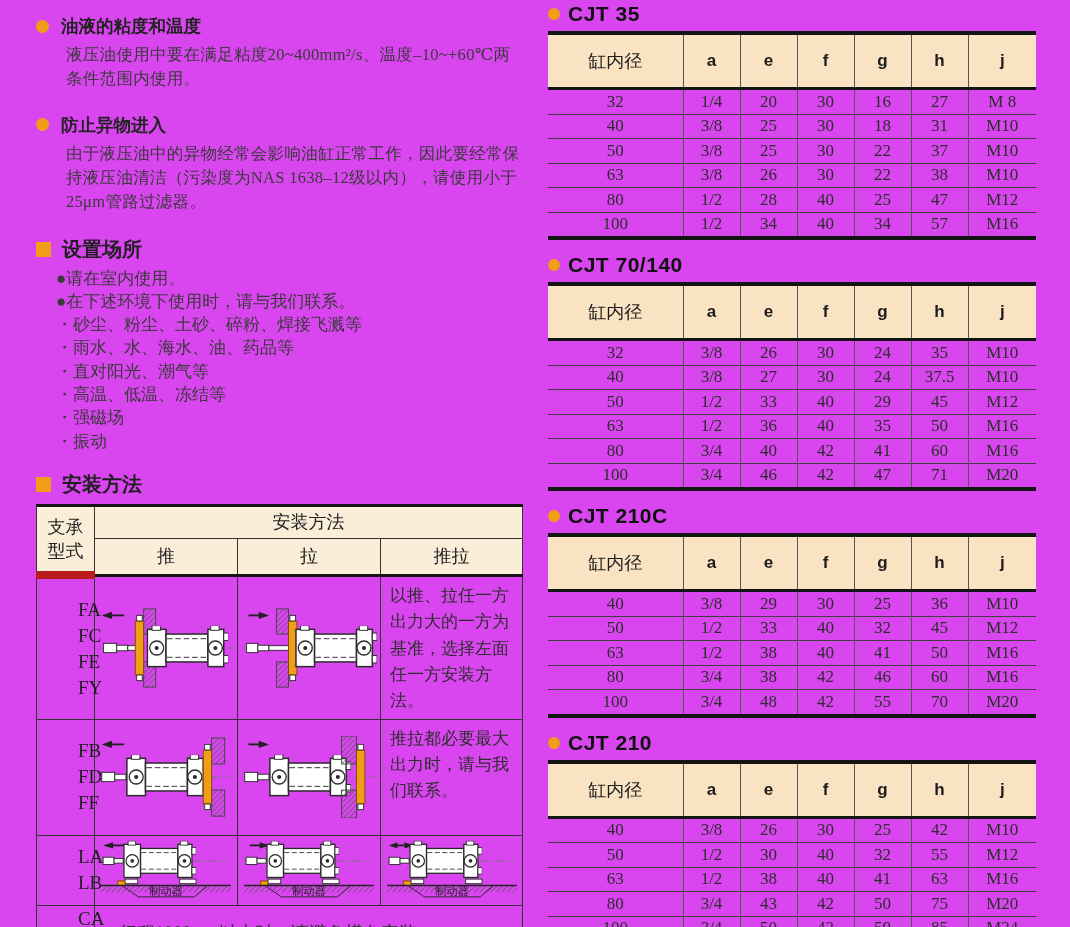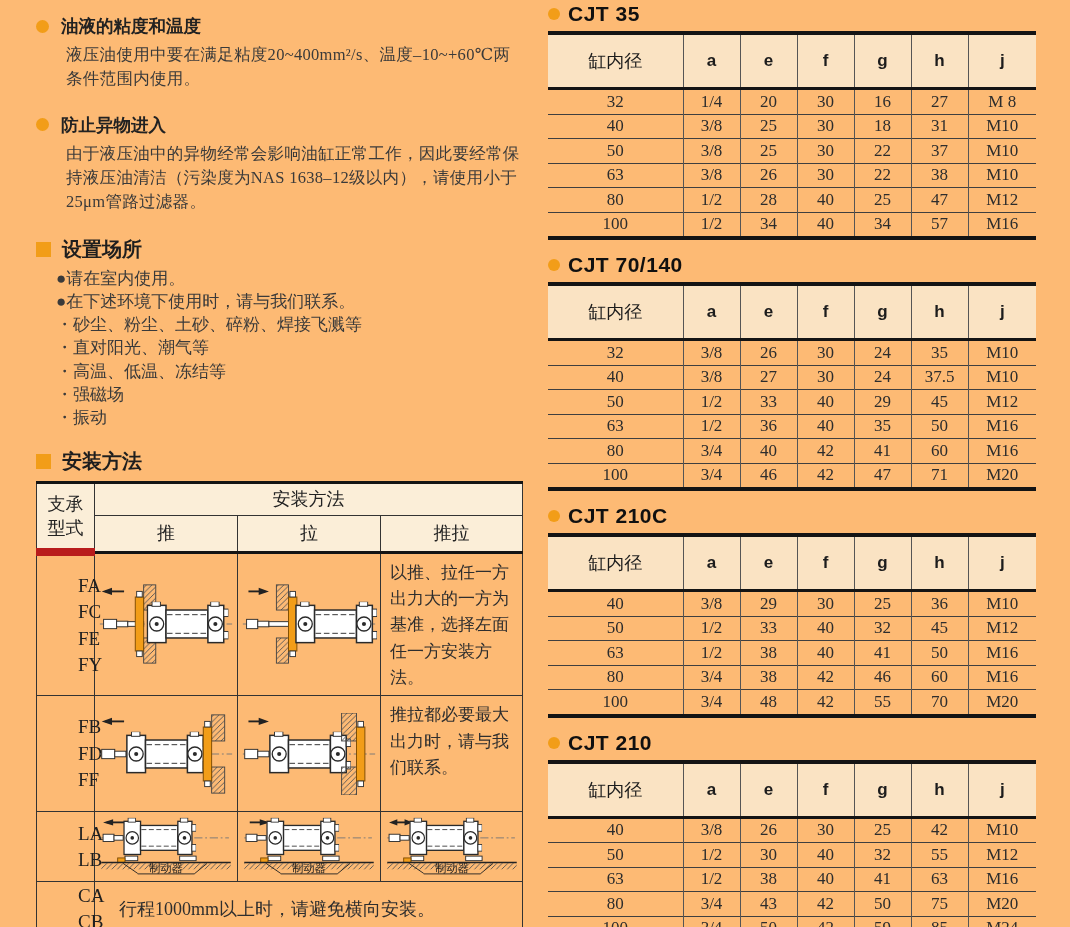--- a/index.html
+++ b/index.html
@@ -1,21 +1,21 @@
 <!DOCTYPE html>
 <html style="--accent-orange: #F29D18; --cjt-header-bg: #FAE3C3; --mount-header-bg: #FBEED8;"><head>
 <meta charset="utf-8">
 <style>
   :root{
     --accent-orange:#F29D18;
     --cjt-header-bg:#FAE3C3;
     --mount-header-bg:#FBEED8;
   }
   html,body{margin:0;padding:0;background:#fff;}
-  .page{position:relative;width:1070px;height:927px;background:#fdba74;overflow:hidden;
+  .page{position:relative;width:1070px;height:927px;background:#d946ef;overflow:hidden;
         font-family:"Liberation Serif","DejaVu Serif",serif;color:#333;}
   .left-col{position:absolute;left:36px;top:14px;width:486px;}
   .right-col{position:absolute;left:548px;top:2px;width:488px;}
 
   
   .note-sec{margin-bottom:22px;}
   .sec-title{display:flex;align-items:center;gap:12px;
              font-family:"Liberation Sans","DejaVu Sans",sans-serif;
              font-weight:bold;font-size:17.5px;color:#222;margin-bottom:5px;}
   .dot{width:13px;height:13px;border-radius:50%;background:var(--accent-orange);flex:0 0 auto;}
@@ -121,20 +121,21 @@
         <span>设置场所</span>
       </div>
       <div class="loc-items">
 
           <div class="loc-item">●请在室内使用。</div>
 
           <div class="loc-item">●在下述环境下使用时，请与我们联系。</div>
 
           <div class="loc-item">・砂尘、粉尘、土砂、碎粉、焊接飞溅等</div>
 
+          <div class="loc-item">・雨水、水、海水、油、药品等</div>
 
           <div class="loc-item">・直对阳光、潮气等</div>
 
           <div class="loc-item">・高温、低温、冻结等</div>
 
           <div class="loc-item">・强磁场</div>
 
           <div class="loc-item">・振动</div>
         </div>
     </div>

